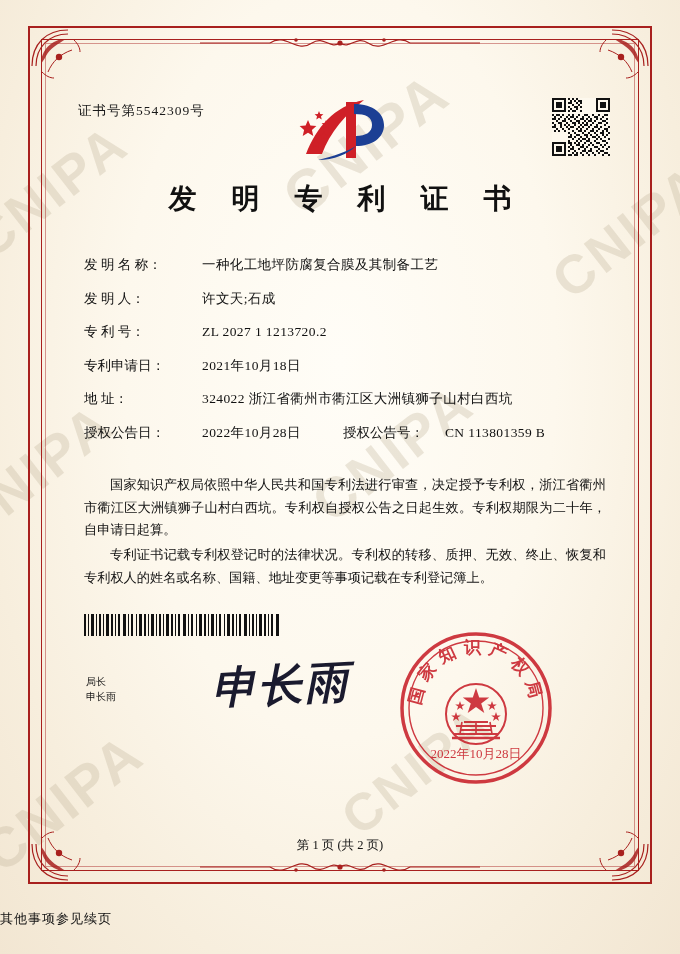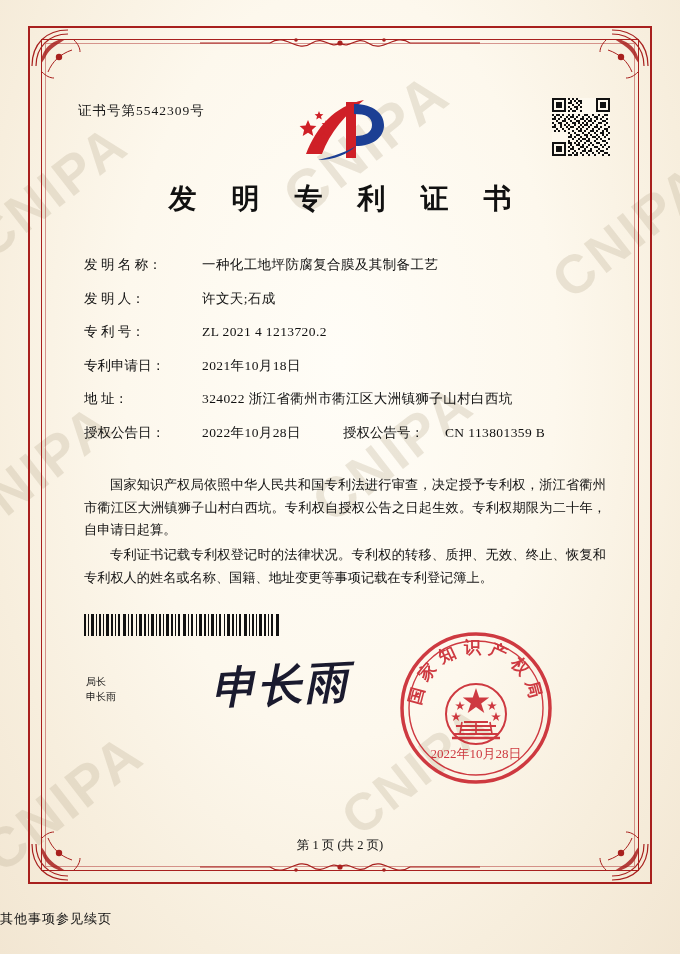--- a/index.html
+++ b/index.html
@@ -559,21 +559,21 @@
         <div class="field-value">一种化工地坪防腐复合膜及其制备工艺</div>
       </div>
 
       <div class="field-row">
         <div class="field-label">发 明 人：</div>
         <div class="field-value">许文天;石成</div>
       </div>
 
       <div class="field-row">
         <div class="field-label">专 利 号：</div>
-        <div class="field-value">ZL 2021 4 1213720.2</div>
+        <div class="field-value">ZL 2027 1 1213720.2</div>
       </div>
 
       <div class="field-row">
         <div class="field-label">专利申请日：</div>
         <div class="field-value">2021年10月18日</div>
       </div>
 
 
       <div class="field-row">
         <div class="field-label">地 址：</div>

